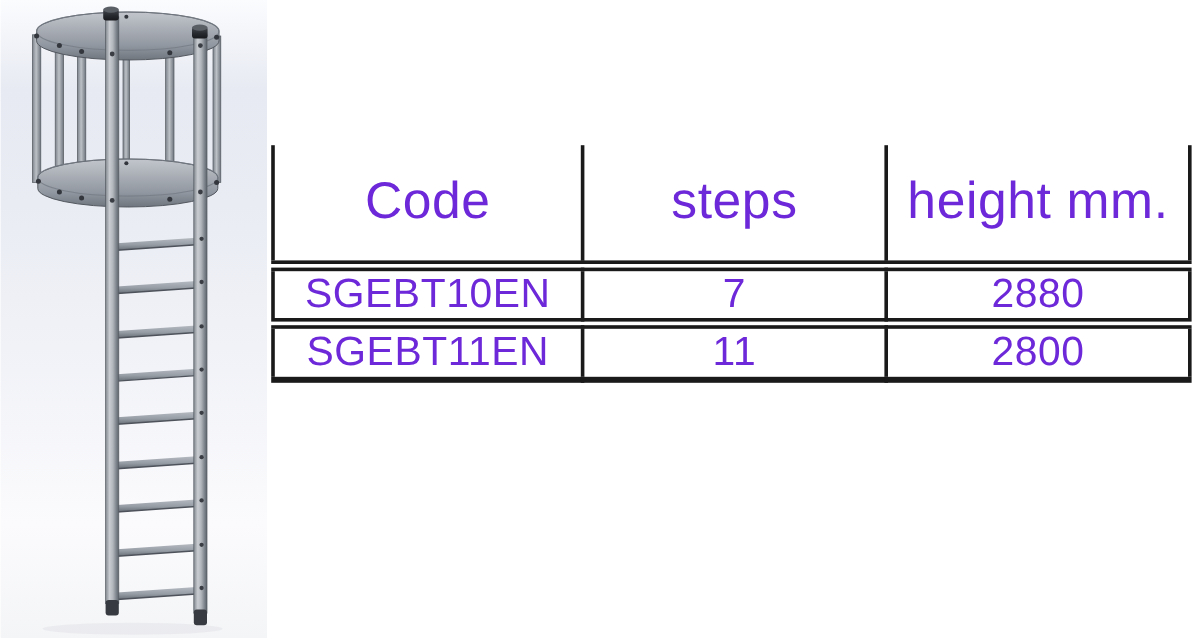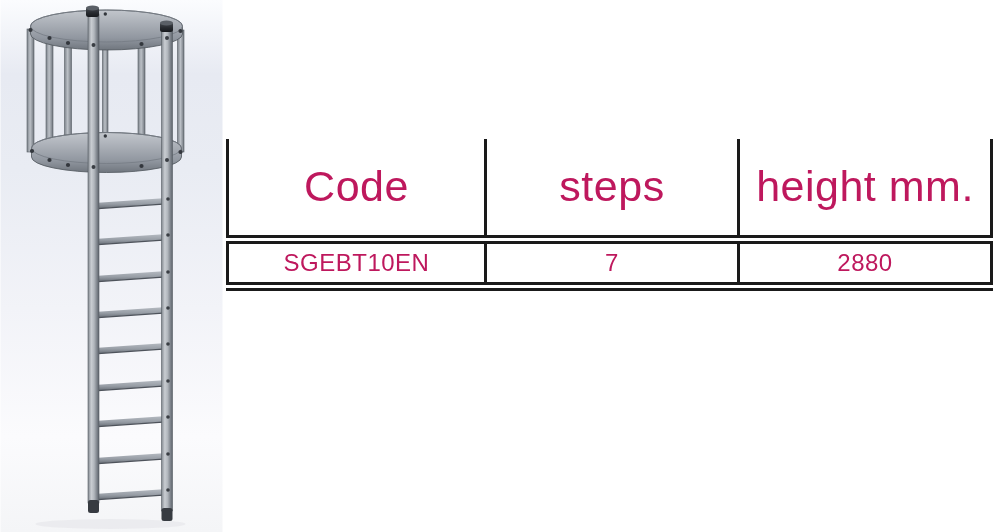--- a/index.html
+++ b/index.html
@@ -14,44 +14,44 @@
   .figure {
     position: absolute;
     left: 0; top: 0;
     width: 223px; height: 532px;
   }
   .figure svg { display: block; width: 100%; height: 100%; }
 
   .spec-table {
     position: absolute;
     left: 226px;
-    top: 139px;
+    top: 121px;
     width: 764px;
     border-collapse: collapse;
     table-layout: fixed;
-    color: #be185d;
+    color: #6d28d9;
     border-left: 3px solid #1a1a1a;
     border-right: 3px solid #1a1a1a;
     border-bottom: 5px solid #1a1a1a;
   }
   .spec-table th + th,
   .spec-table td + td { border-left: 3px solid #1a1a1a; }
   .spec-table thead tr { height: 100px; border-bottom: 9px double #1a1a1a; }
   .spec-table tbody tr.row-1 { height: 47px; border-bottom: 9px double #1a1a1a; }
   .spec-table tbody tr.row-2 { height: 47px; }
   .spec-table th {
     font-size: 43px;
     font-weight: 400;
     text-align: center;
     vertical-align: middle;
     padding: 0;
     letter-spacing: 0.5px;
   }
   .spec-table td {
-    font-size: 24px;
+    font-size: 34px;
     font-weight: 400;
     text-align: center;
     vertical-align: middle;
     padding: 0;
     letter-spacing: 0.5px;
   }
 </style>
 </head>
 <body>
 
@@ -214,16 +214,21 @@
         <th>steps</th>
         <th>height mm.</th>
       </tr>
     </thead>
     <tbody>
       <tr class="row-1">
         <td>SGEBT10EN</td>
         <td>7</td>
         <td>2880</td>
       </tr>
+      <tr class="row-2">
+        <td>SGEBT11EN</td>
+        <td>11</td>
+        <td>2800</td>
+      </tr>
     </tbody>
   </table>
 
 </div>
 
 </body></html>

